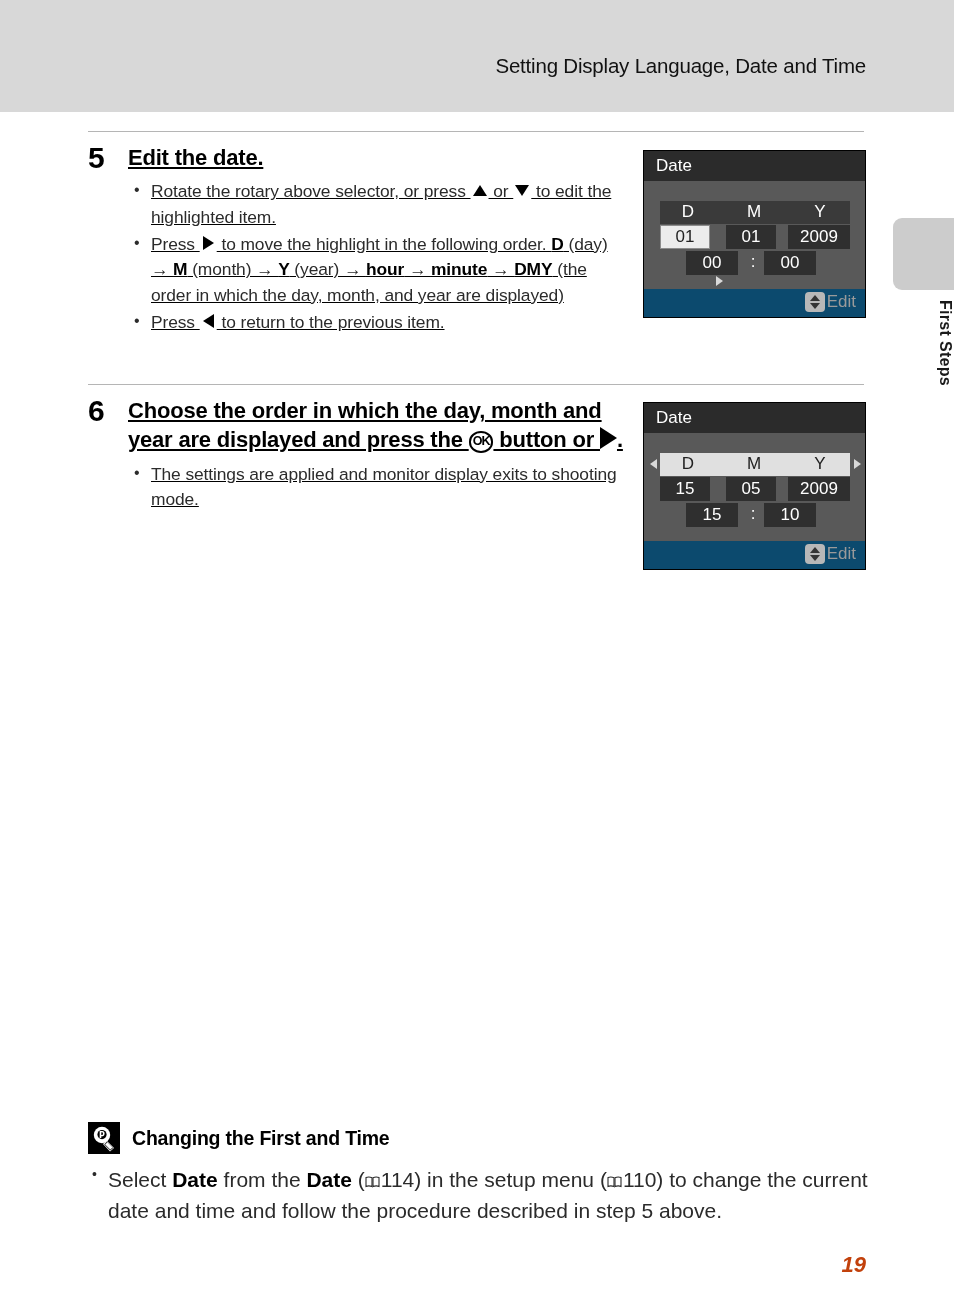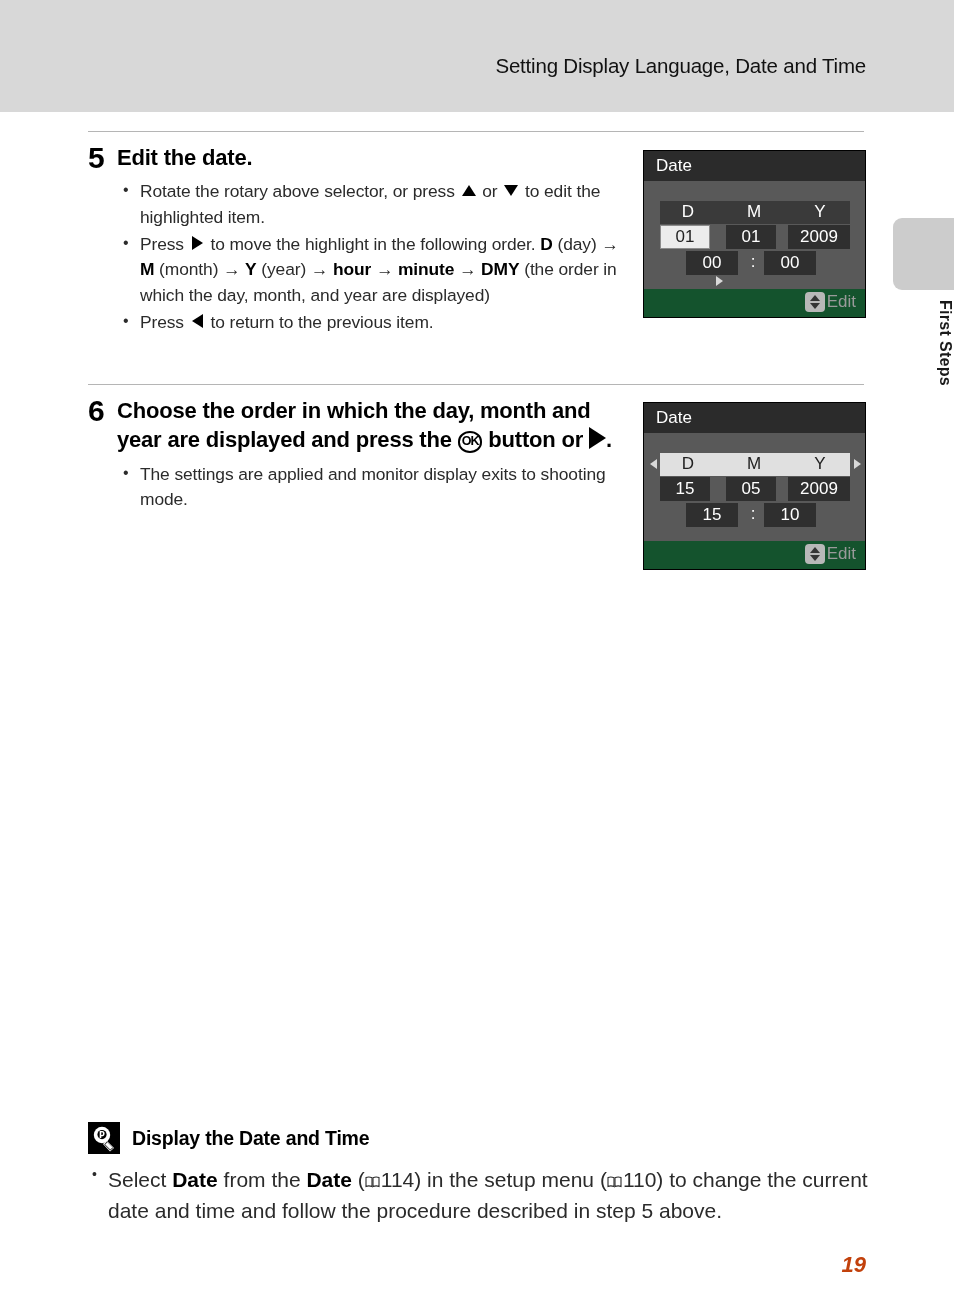--- a/index.html
+++ b/index.html
@@ -79,21 +79,22 @@
   .step-num {
     position: absolute;
     left: 0;
     top: 0;
     font-size: 30px;
     font-weight: bold;
     color: #000;
     line-height: 1;
   }
   .step-body {
-    margin-left: 29px;
+    margin-left: 40px;
+    text-decoration: underline;
   }
   .step-title {
     font-size: 22px;
     font-weight: 600;
     color: #000;
     line-height: 1.33;
     letter-spacing: -0.2px;
     margin: 0 0 7px 0;
   }
   .bullets {
@@ -168,21 +169,21 @@
     padding-left: 12px;
     box-sizing: border-box;
   }
   .scr-main {
     position: relative;
     height: 108px;
     background: #595959;
   }
   .scr-footer {
     height: 28px;
-    background: #14532d;
+    background: #0c4a6e;
     position: relative;
   }
   .edit-tag {
     position: absolute;
     right: 9px;
     top: 3px;
     display: flex;
     align-items: center;
     gap: 2px;
   }
@@ -504,21 +505,21 @@
       <svg width="32" height="32" viewBox="0 0 32 32" aria-hidden="true">
         <rect x="0" y="0" width="32" height="32" fill="#000"></rect>
         <circle cx="14" cy="13" r="8.2" fill="#fff"></circle>
         <path d="M18.5 18.5 L26 26 L22 29.5 L15 22 Z" fill="#fff"></path>
         <path d="M18.8 19.6 L25.2 26 L22.2 28.6 L16.2 22.4 Z" fill="#000" opacity="0.85"></path>
         <path d="M19.4 20.2 L24.6 25.4 L22.2 27.6 L17.2 22.6 Z" fill="#fff"></path>
         <circle cx="14" cy="12.6" r="4.6" fill="#000"></circle>
         <text x="14" y="16.2" font-size="8" fill="#fff" text-anchor="middle" font-family="DejaVu Sans, sans-serif" font-weight="bold">P</text>
       </svg>
     </div>
-    <div class="note-title">Display the Date and Time</div>
+    <div class="note-title">Changing the First and Time</div>
   </div>
   <ul class="note-list">
     <li>
       <span>Select </span><b>Date</b><span> from the </span><b>Date</b><span> (</span><span class="book"><svg width="15" height="12" viewBox="0 0 15 12">
             <path d="M1 1.6 Q4 0.4 7 1.8 L7 10.6 Q4 9.2 1 10.4 Z" fill="none" stroke="#2b2b2b" stroke-width="1.1"></path>
             <path d="M14 1.6 Q11 0.4 8 1.8 L8 10.6 Q11 9.2 14 10.4 Z" fill="none" stroke="#2b2b2b" stroke-width="1.1"></path>
           </svg></span><span>114) in the setup menu (</span><span class="book"><svg width="15" height="12" viewBox="0 0 15 12">
             <path d="M1 1.6 Q4 0.4 7 1.8 L7 10.6 Q4 9.2 1 10.4 Z" fill="none" stroke="#2b2b2b" stroke-width="1.1"></path>
             <path d="M14 1.6 Q11 0.4 8 1.8 L8 10.6 Q11 9.2 14 10.4 Z" fill="none" stroke="#2b2b2b" stroke-width="1.1"></path>
           </svg></span><span>110) to change the current date and time and follow the procedure described in step 5 above.</span>

